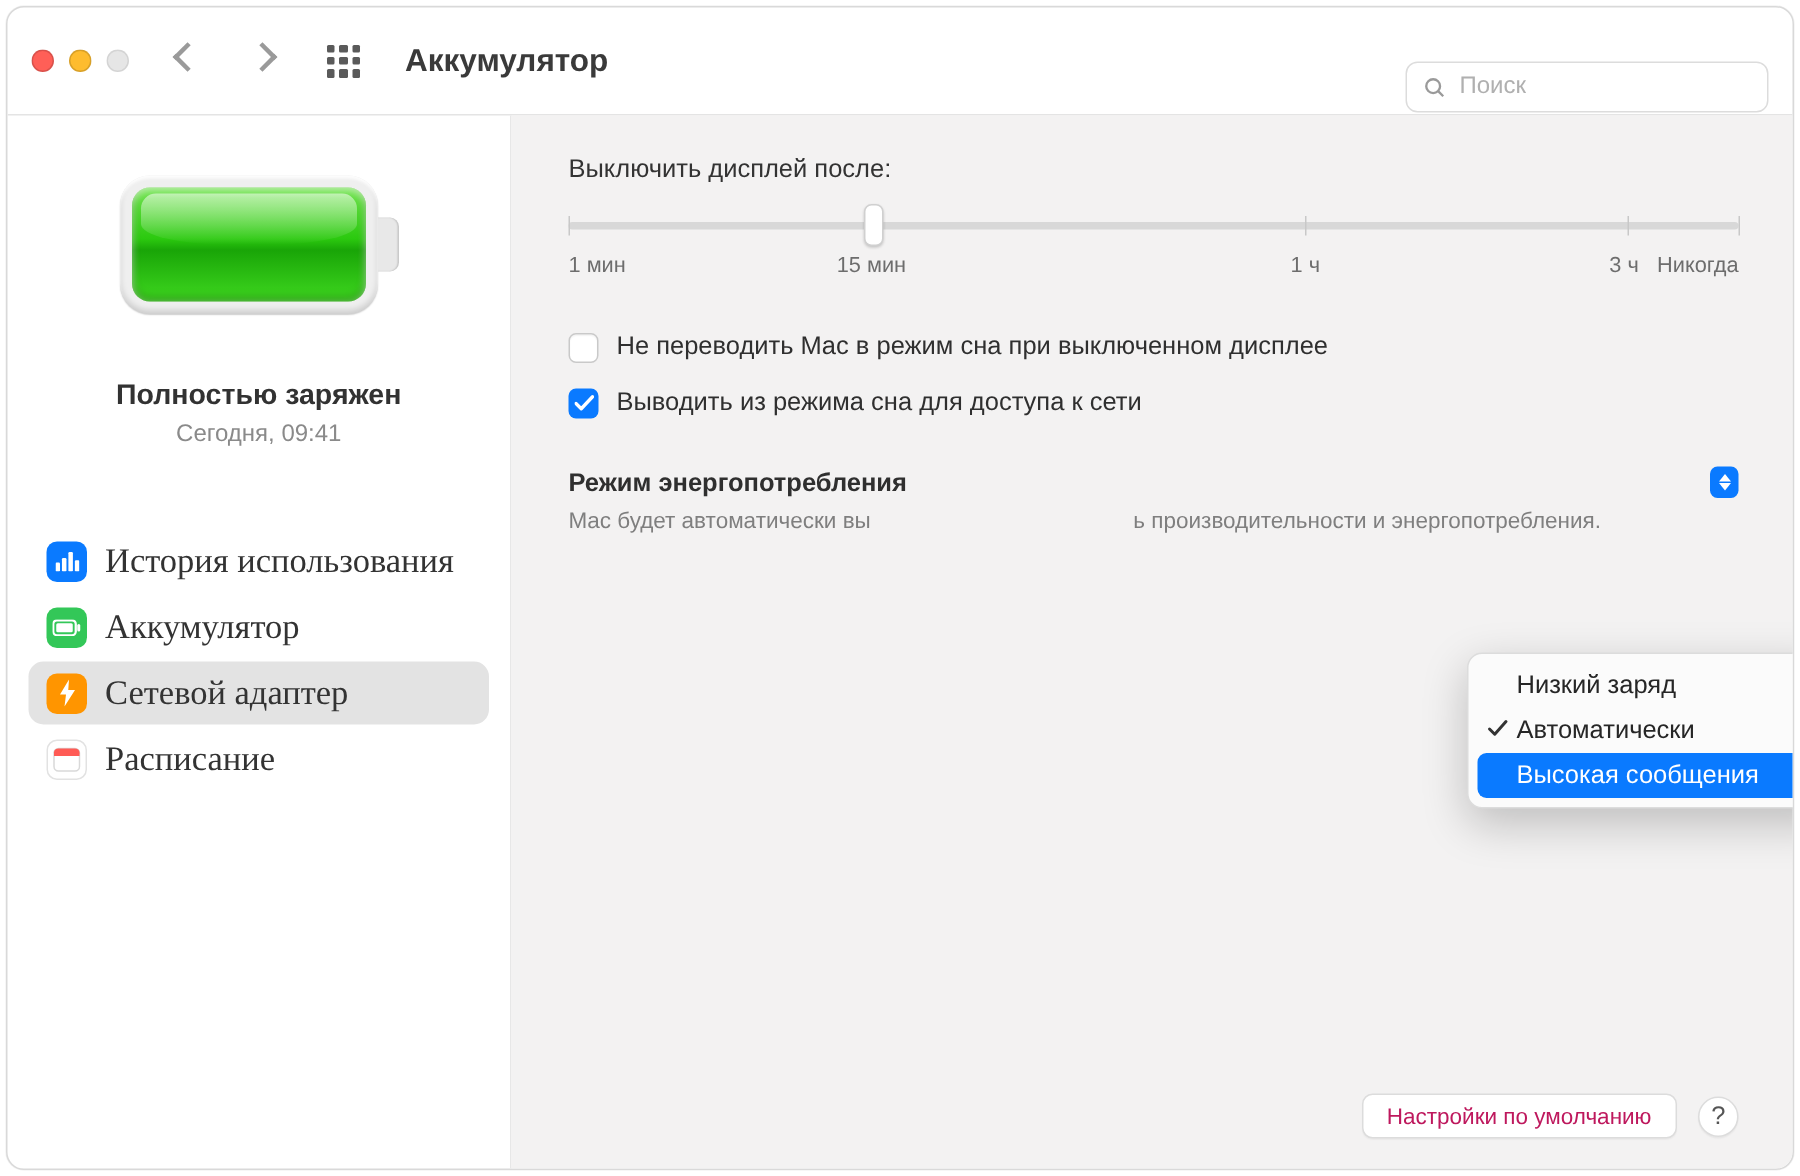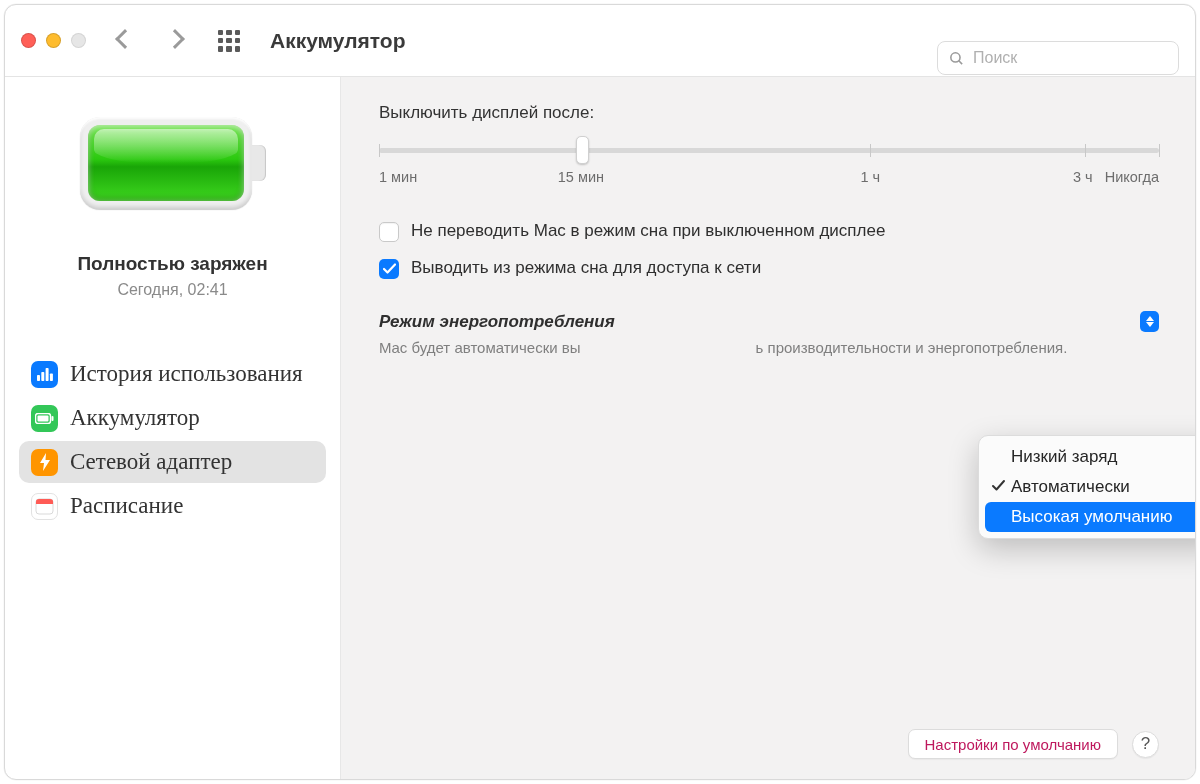--- a/index.html
+++ b/index.html
@@ -109,21 +109,21 @@
   .check-row { display: flex; align-items: flex-start; gap: 12px; margin-bottom: 16px; }
   .checkbox {
     width: 20px; height: 20px; border-radius: 5px; flex: none; margin-top: 1px;
     display:flex; align-items:center; justify-content:center;
   }
   .checkbox.unchecked { background: #fff; border: 1px solid #c9c9c9; box-shadow: inset 0 1px 1px rgba(0,0,0,0.05);}
   .checkbox.checked { background: #0a7aff; }
   .check-label { font-size: 17px; color: #2f2f2f; }
   .check-desc { font-size: 15px; color: #7f7f7f; line-height: 1.38; margin-top: 4px; max-width: 720px;}
 
-  .mode-row { display: flex; align-items: center; gap: 14px; margin-top: 16px; font-style: italic;}
+  .mode-row { display: flex; align-items: center; gap: 14px; margin-top: 16px;}
   .mode-label { font-size: 17px; font-weight: 600; color: #2f2f2f; }
   .mode-desc { font-size: 15px; color: #7f7f7f; line-height: 1.38; margin-top: 6px; max-width: 720px;}
   .select-visual{
     width:19px; height:21px; background:#0a7aff; border-radius:5px; display:flex; flex-direction:column; align-items:center; justify-content:center; gap:1px;
   }
   .sv-up{width:0;height:0;border-left:4px solid transparent;border-right:4px solid transparent;border-bottom:5px solid #fff;}
   .sv-dn{width:0;height:0;border-left:4px solid transparent;border-right:4px solid transparent;border-top:5px solid #fff;}
 
   
   .menu {
@@ -196,21 +196,21 @@
   <div class="body">
 
     <div class="sidebar">
       <div class="battery-big">
         <div class="battery-body">
             <div class="battery-fill"></div>
           </div>
         <div class="battery-cap"></div>
       </div>
       <div class="status-title">Полностью заряжен</div>
-      <div class="status-sub">Сегодня, 02:41</div>
+      <div class="status-sub">Сегодня, 09:41</div>
 
       <div class="tabs">
         <div class="tab">
           <div class="tab-icon ic-blue">
             <svg width="16" height="13" viewBox="0 0 16 13">
                 <rect x="0" y="7" width="3" height="6" fill="#fff" rx="0.8"></rect>
                 <rect x="4.3" y="4" width="3" height="9" fill="#fff" rx="0.8"></rect>
                 <rect x="8.6" y="0" width="3" height="13" fill="#fff" rx="0.8"></rect>
                 <rect x="12.9" y="5.5" width="3" height="7.5" fill="#fff" rx="0.8"></rect>
               </svg>
@@ -302,21 +302,21 @@
         </div>
         <div class="menu-item">
           <span class="check">
             <svg width="15" height="15" viewBox="0 0 15 15">
                 <path d="M2 8 L5.5 11.5 L13 3" stroke="#333" stroke-width="2" fill="none" stroke-linecap="round" stroke-linejoin="round"></path>
               </svg>
           </span>
           <span>Автоматически</span>
         </div>
         <div class="menu-item hl">
-          <span>Высокая умолчанию</span>
+          <span>Высокая сообщения</span>
         </div>
       </div>
 
       <div class="footer">
         <div class="btn">Настройки по умолчанию</div>
         <div class="help">?</div>
       </div>
     </div>
   </div>
 </div>

